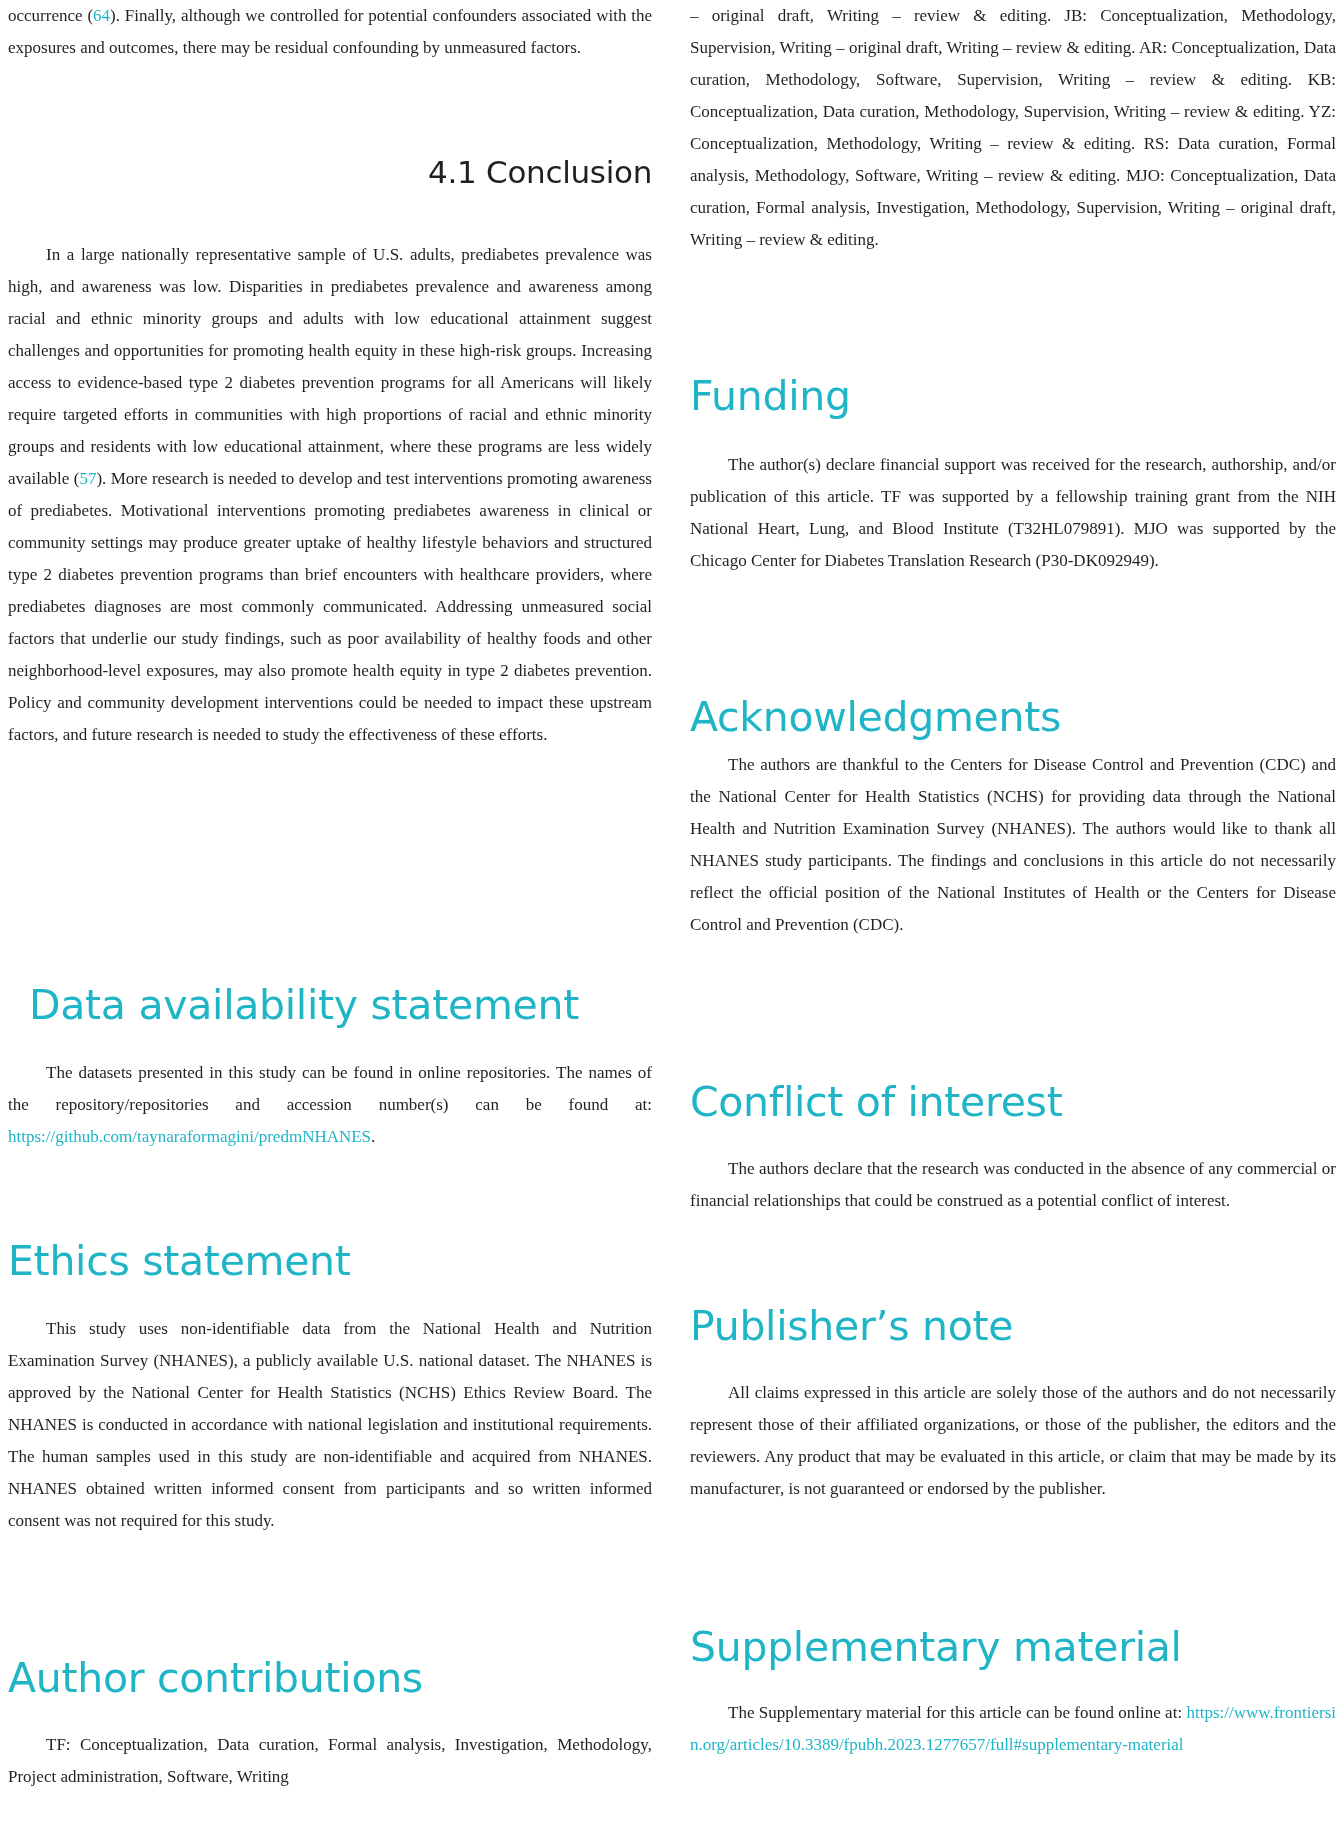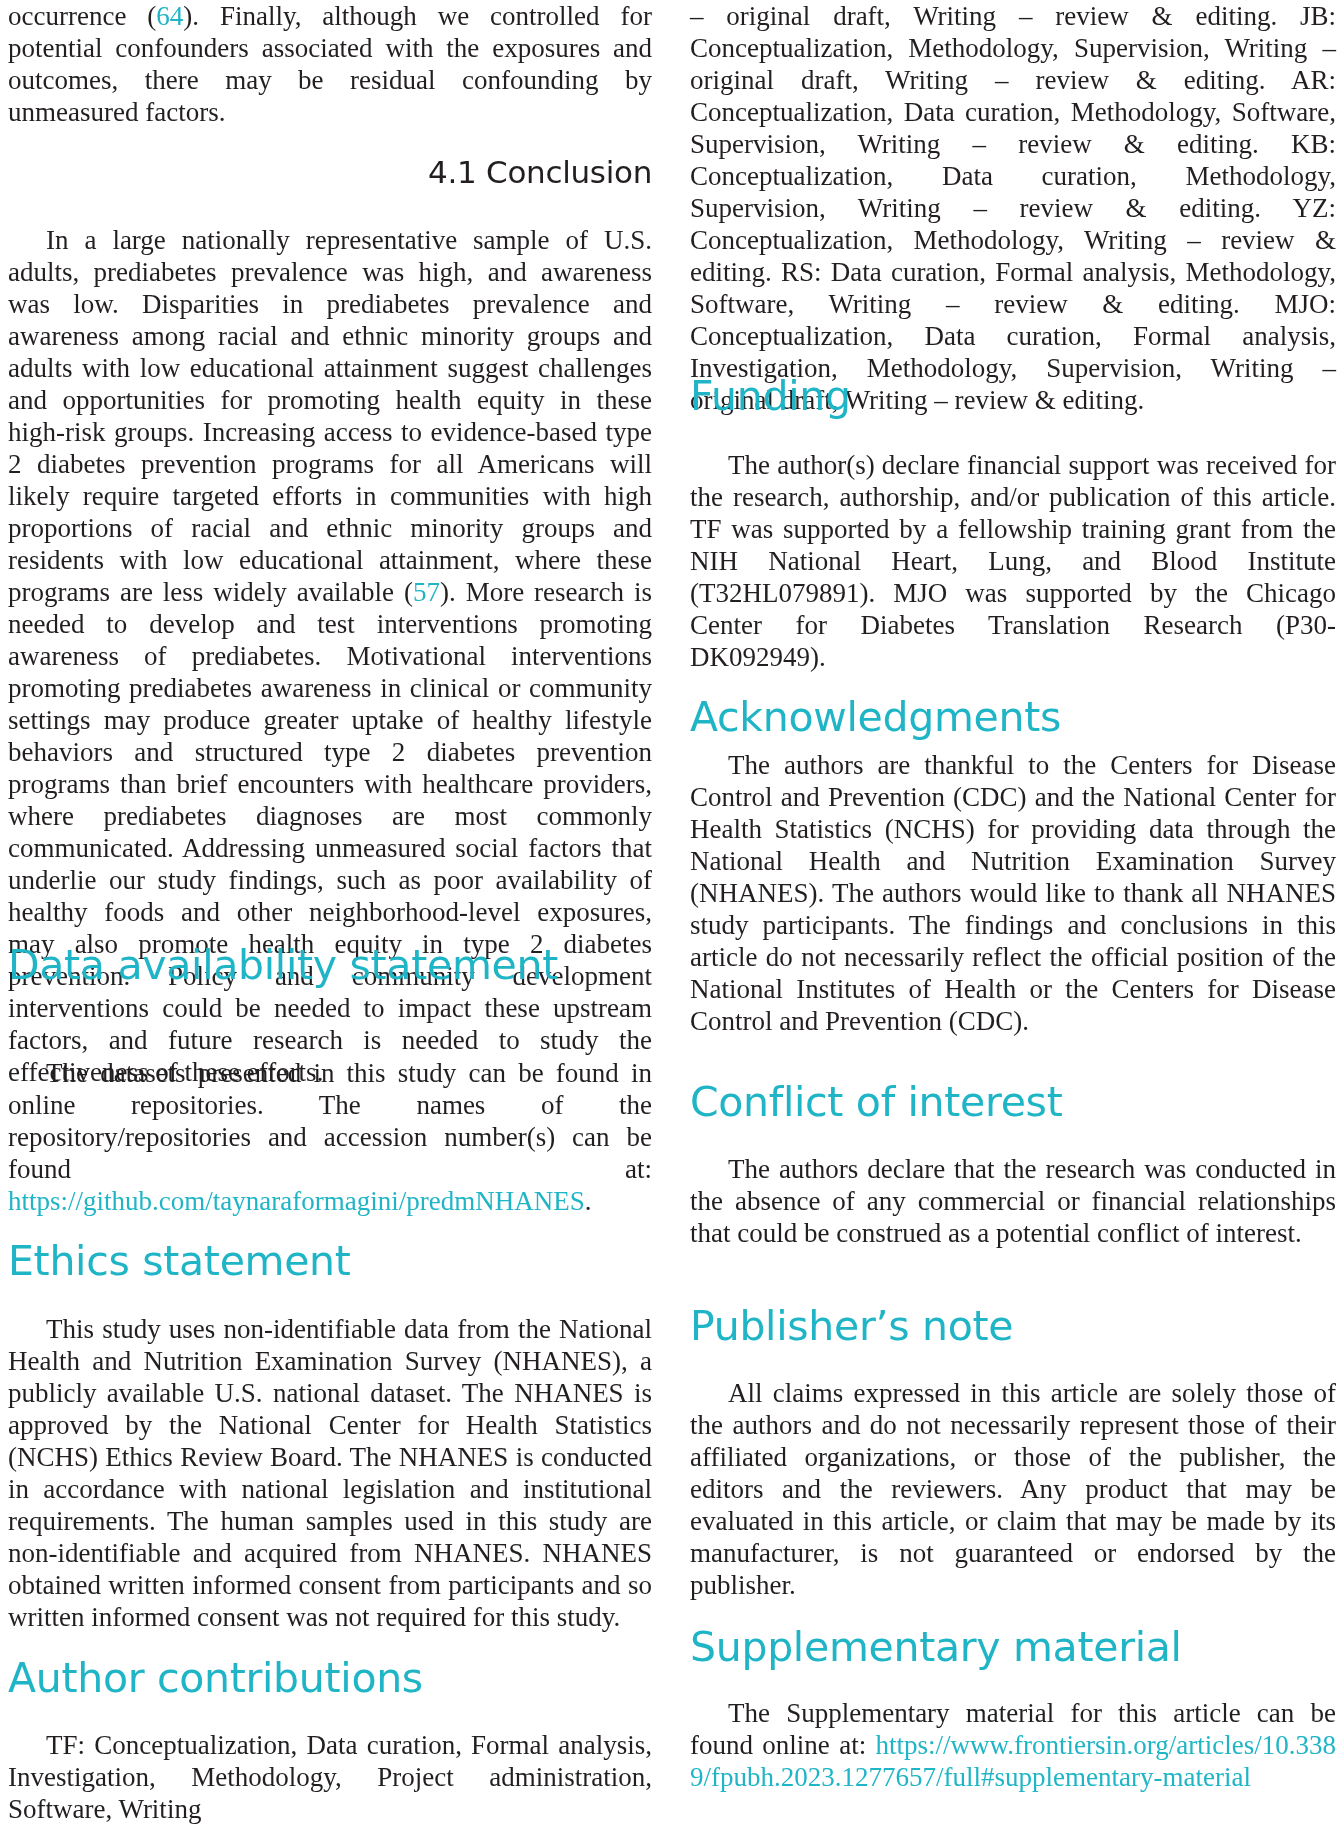--- a/index.html
+++ b/index.html
@@ -2,21 +2,21 @@
 <html><head>
 <meta charset="utf-8">
 <style>
   html, body { margin: 0; padding: 0; background: #ffffff; }
   body { width: 1343px; height: 1843px; overflow: hidden; position: relative; }
   .col { position: absolute; top: 0; }
   .col-left { left: 8px; width: 644px; }
   .col-right { left: 690px; width: 646px; }
   p.body {
     font-family: "Liberation Serif", "DejaVu Serif", serif;
-    font-size: 27px; line-height: 32px; color: #231f20;
+    font-size: 17px; line-height: 32px; color: #231f20;
     text-align: justify; margin: 0; text-indent: 0;
     hyphens: none;
   }
   p.body.indent { text-indent: 38px; }
   h2.sec, h3.sub {
     font-family: "DejaVu Sans", "Liberation Sans", sans-serif;
     font-weight: normal; margin: 0; letter-spacing: -0.3px;
   }
   h2.sec { color: #1fb5c6; font-size: 41px; line-height: 40px; }
   h3.sub { color: #231f20; font-size: 31px; line-height: 40px; text-align: right; }
@@ -27,25 +27,25 @@
 <body>
 
 <div class="col col-left">
   <div class="block" style="top:0px;">
     <p class="body"><span>occurrence (</span><a class="ref" href="#">64</a><span>). Finally, although we controlled for potential confounders associated with the exposures and outcomes, there may be residual confounding by unmeasured factors.</span></p>
   </div>
 
   <div class="block" style="top:152px;">
     <h3 class="sub">4.1 Conclusion</h3>
   </div>
-  <div class="block" style="top:224px;">
+  <div class="block" style="top:239px;">
     <p class="body indent"><span>In a large nationally representative sample of U.S. adults, prediabetes prevalence was high, and awareness was low. Disparities in prediabetes prevalence and awareness among racial and ethnic minority groups and adults with low educational attainment suggest challenges and opportunities for promoting health equity in these high-risk groups. Increasing access to evidence-based type 2 diabetes prevention programs for all Americans will likely require targeted efforts in communities with high proportions of racial and ethnic minority groups and residents with low educational attainment, where these programs are less widely available (</span><a class="ref" href="#">57</a><span>). More research is needed to develop and test interventions promoting awareness of prediabetes. Motivational interventions promoting prediabetes awareness in clinical or community settings may produce greater uptake of healthy lifestyle behaviors and structured type 2 diabetes prevention programs than brief encounters with healthcare providers, where prediabetes diagnoses are most commonly communicated. Addressing unmeasured social factors that underlie our study findings, such as poor availability of healthy foods and other neighborhood-level exposures, may also promote health equity in type 2 diabetes prevention. Policy and community development interventions could be needed to impact these upstream factors, and future research is needed to study the effectiveness of these efforts.</span></p>
   </div>
 
-  <div class="block" style="top:945px;">
+  <div class="block" style="top:985px;margin-left:21px;">
     <h2 class="sec">Data availability statement</h2>
   </div>
   <div class="block" style="top:1057px;">
     <p class="body indent"><span>The datasets presented in this study can be found in online repositories. The names of the repository/repositories and accession number(s) can be found at: </span><a class="link" href="#">https://github.com/taynaraformagini/predmNHANES</a><span>.</span></p>
   </div>
 
   <div class="block" style="top:1241px;">
     <h2 class="sec">Ethics statement</h2>
   </div>
   <div class="block" style="top:1313px;">

